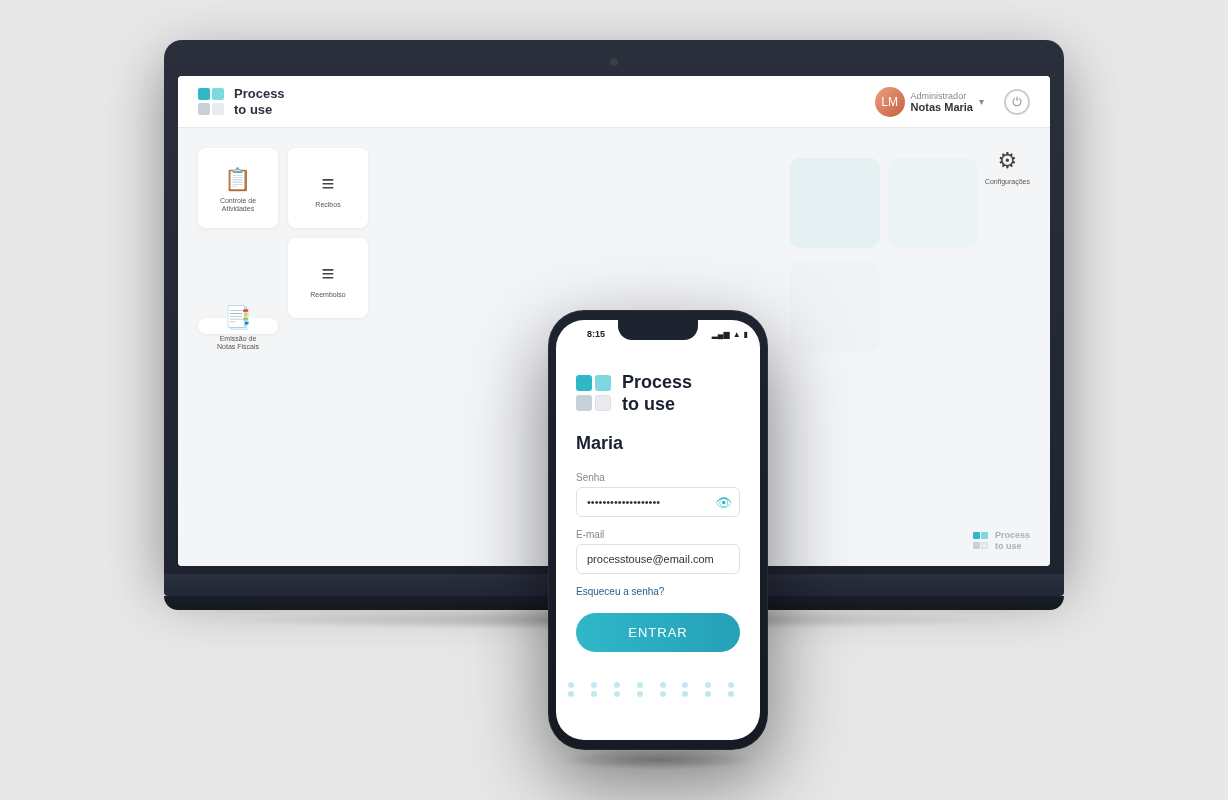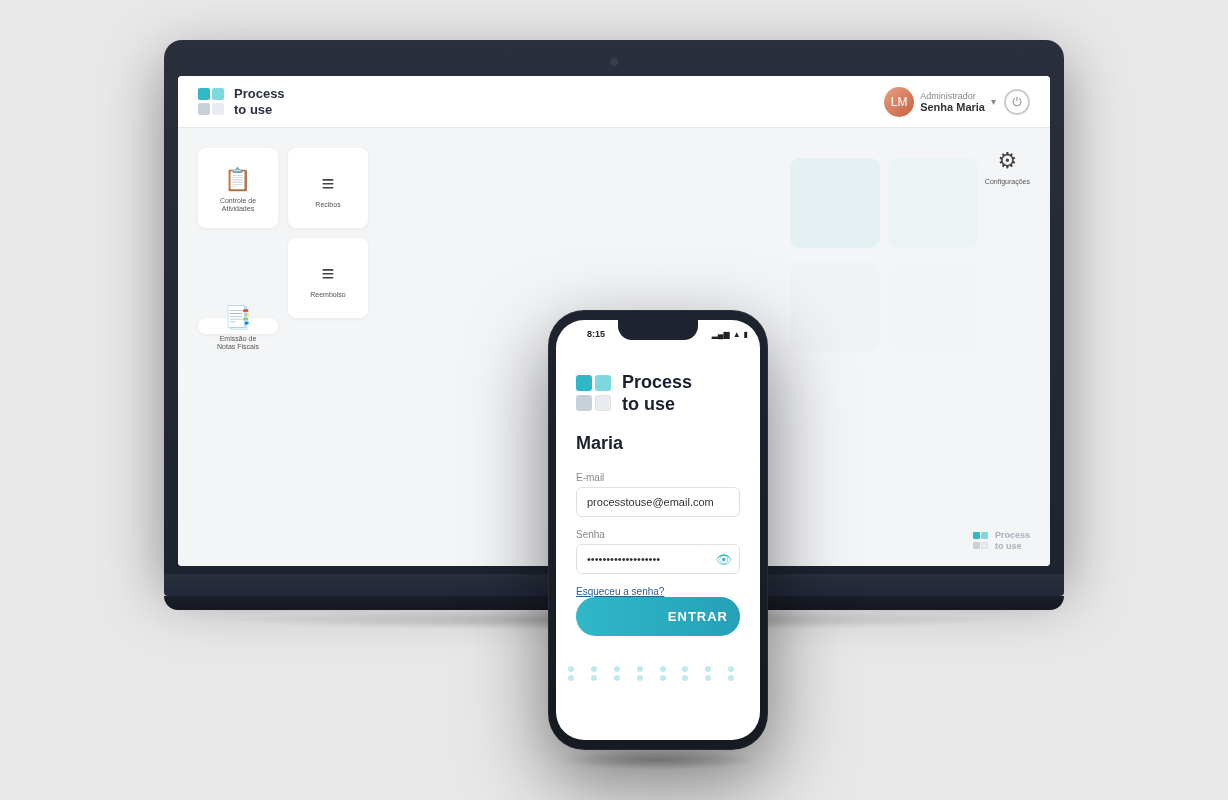--- a/index.html
+++ b/index.html
@@ -125,21 +125,21 @@
     .logo-text {
       font-size: 13px;
       font-weight: 600;
       color: #2a3040;
       line-height: 1.2;
     }
 
     .header-right {
       display: flex;
       align-items: center;
-      gap: 8px;
+      gap: 20px;
     }
 
     .user-info {
       display: flex;
       align-items: center;
       gap: 6px;
     }
 
     .user-avatar {
       width: 30px;
@@ -447,38 +447,37 @@
       top: 50%;
       transform: translateY(-50%);
       color: #2fb8c8;
       font-size: 13px;
       cursor: pointer;
     }
 
     .forgot-link {
       font-size: 10px;
       color: #2a6090;
-      text-decoration: underline;
       cursor: pointer;
       margin-top: 4px;
       display: block;
     }
 
     .login-btn {
       width: 100%;
       background: linear-gradient(90deg, #2fb8c8, #25a0b8);
       color: white;
       border: none;
       border-radius: 24px;
       padding: 12px;
       font-size: 13px;
-      font-weight: 700;
+      font-weight: 400;
       letter-spacing: 1px;
       cursor: pointer;
-      text-align: right;
+      margin-top: 16px;
     }
 
     
     .phone-bottom-dots {
       display: grid;
       grid-template-columns: repeat(8, 1fr);
       gap: 3px;
       padding: 10px 12px 4px;
       opacity: 0.3;
     }
@@ -530,21 +529,21 @@
               <div>Process</div>
               <div>to use</div>
             </div>
           </div>
 
           <div class="header-right">
             <div class="user-info">
               <div class="user-avatar">LM</div>
               <div>
                 <div class="user-label">Administrador</div>
-                <div class="user-name">Senha Maria</div>
+                <div class="user-name">Notas Maria</div>
               </div>
               <span class="chevron">▾</span>
             </div>
             <div class="power-btn">⏻</div>
           </div>
         </div>
 
         <div class="app-main">
 
           <div class="app-watermark">
@@ -630,32 +629,32 @@
             <div class="phone-logo-text">
               <div>Process</div>
               <div>to use</div>
             </div>
           </div>
 
           
           <div class="login-title">Maria</div>
 
           <div class="form-group">
-            <label class="form-label">E-mail</label>
-            <input class="form-input" type="email" value="processtouse@email.com" placeholder="processtouse@email.com" style="">
-          </div>
-
-          <div class="form-group">
             <label class="form-label">Senha</label>
             <div class="password-wrapper">
               <input class="form-input" type="password" value="passwordvalue123456" style="">
               <span class="eye-icon">👁</span>
             </div>
           </div>
 
+          <div class="form-group">
+            <label class="form-label">E-mail</label>
+            <input class="form-input" type="email" value="processtouse@email.com" placeholder="processtouse@email.com" style="">
+          </div>
+
           <a class="forgot-link">Esqueceu a senha?</a>
 
           <button class="login-btn">ENTRAR</button>
 
         </div>
 
         <div class="phone-bottom-dots">
           <div class="dot"></div>
           <div class="dot"></div>
           <div class="dot"></div>

